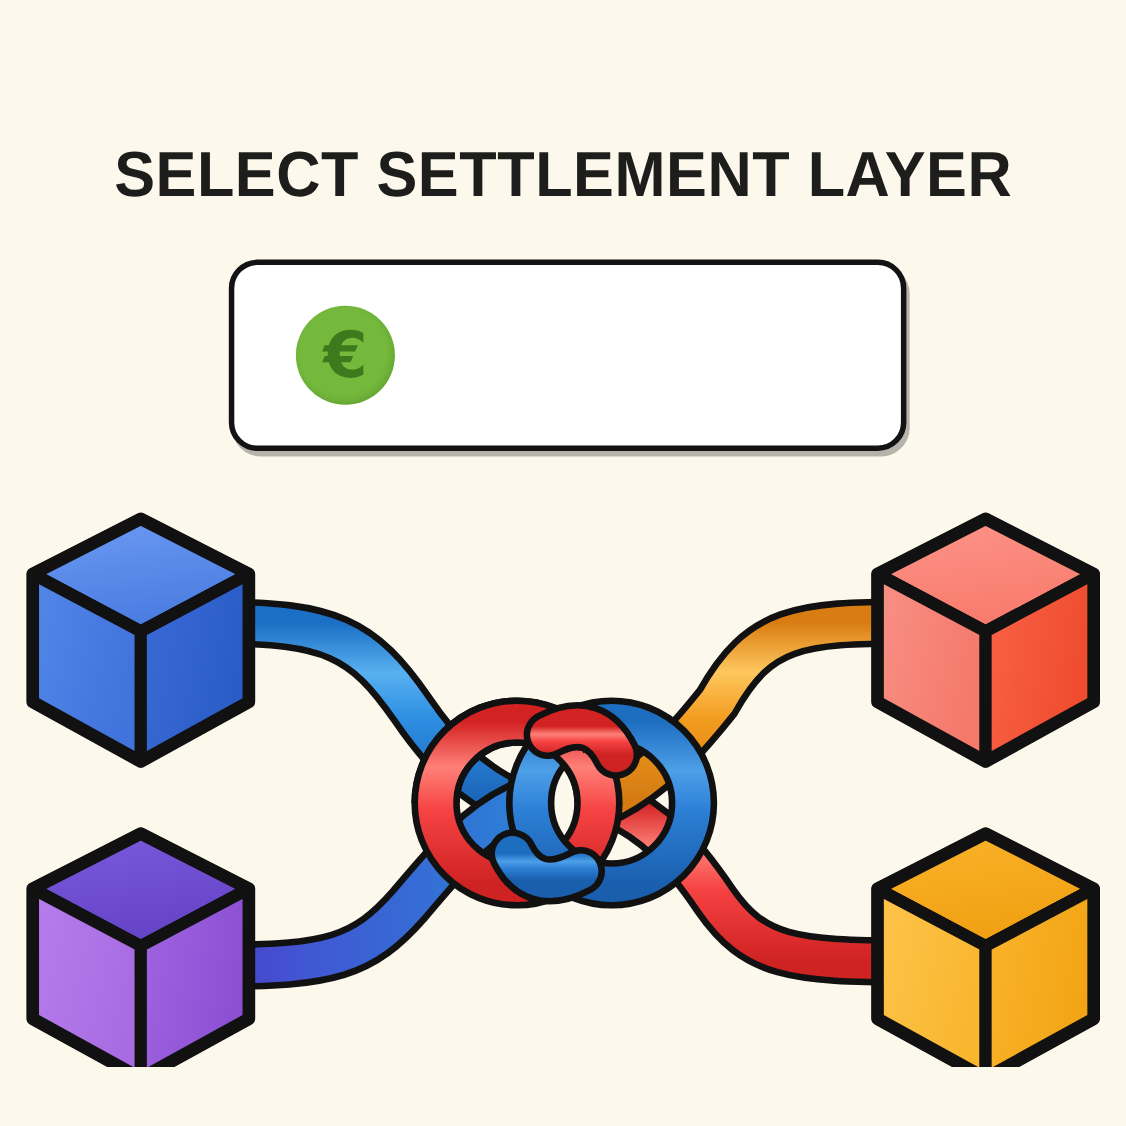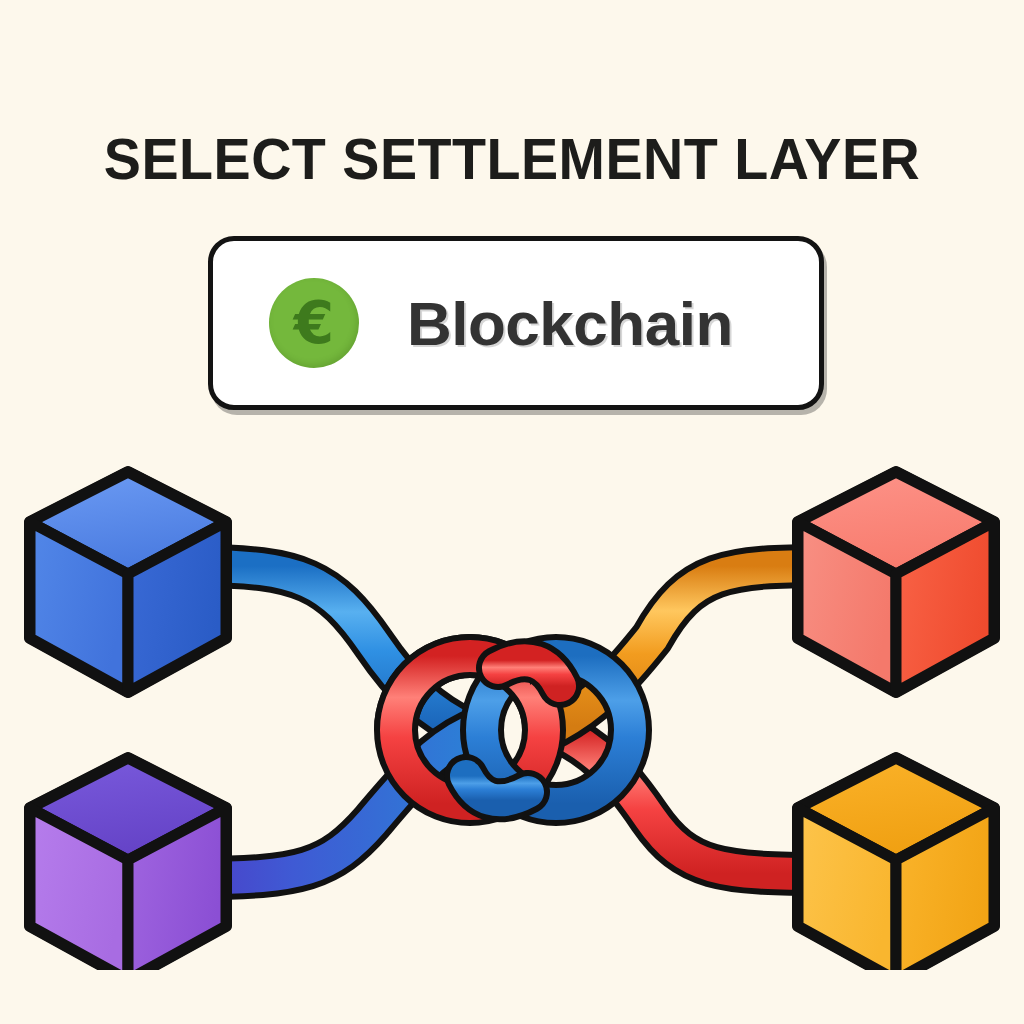--- a/index.html
+++ b/index.html
@@ -104,21 +104,20 @@
 </style>
 </head>
 <body>
 
 <div id="stage">
 
   <h1 id="page-title">SELECT SETTLEMENT LAYER</h1>
 
   <div id="settlement-selector">
     <span id="currency-icon">€</span>
-    <span id="selector-label">Blockchain</span>
   </div>
 
   <div id="network-illustration">
     <svg viewBox="0 0 1024 540" xmlns="http://www.w3.org/2000/svg">
       <defs>
 
         <linearGradient id="gBlueTube" x1="0" y1="0" x2="0" y2="1">
           <stop offset="0%" stop-color="#1b6fc4"></stop>
           <stop offset="28%" stop-color="#58b0f0"></stop>
           <stop offset="52%" stop-color="#2f90e3"></stop>

